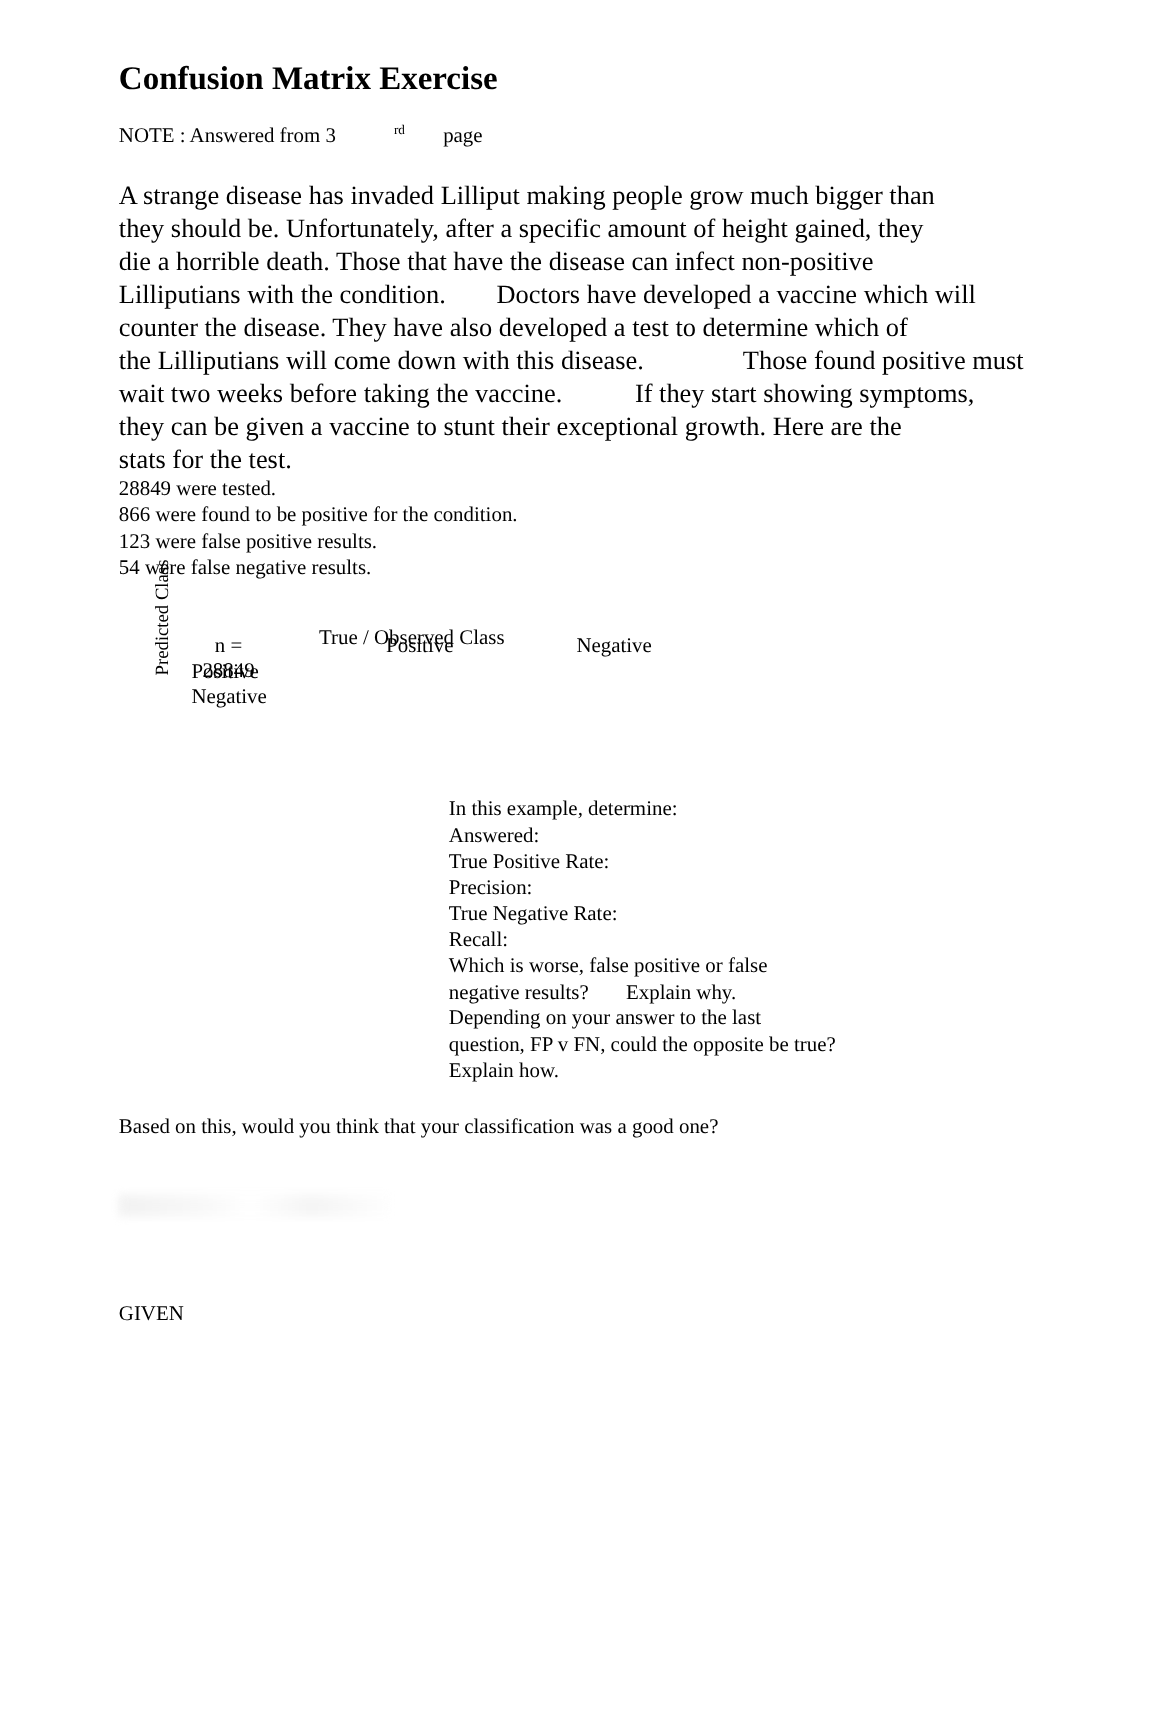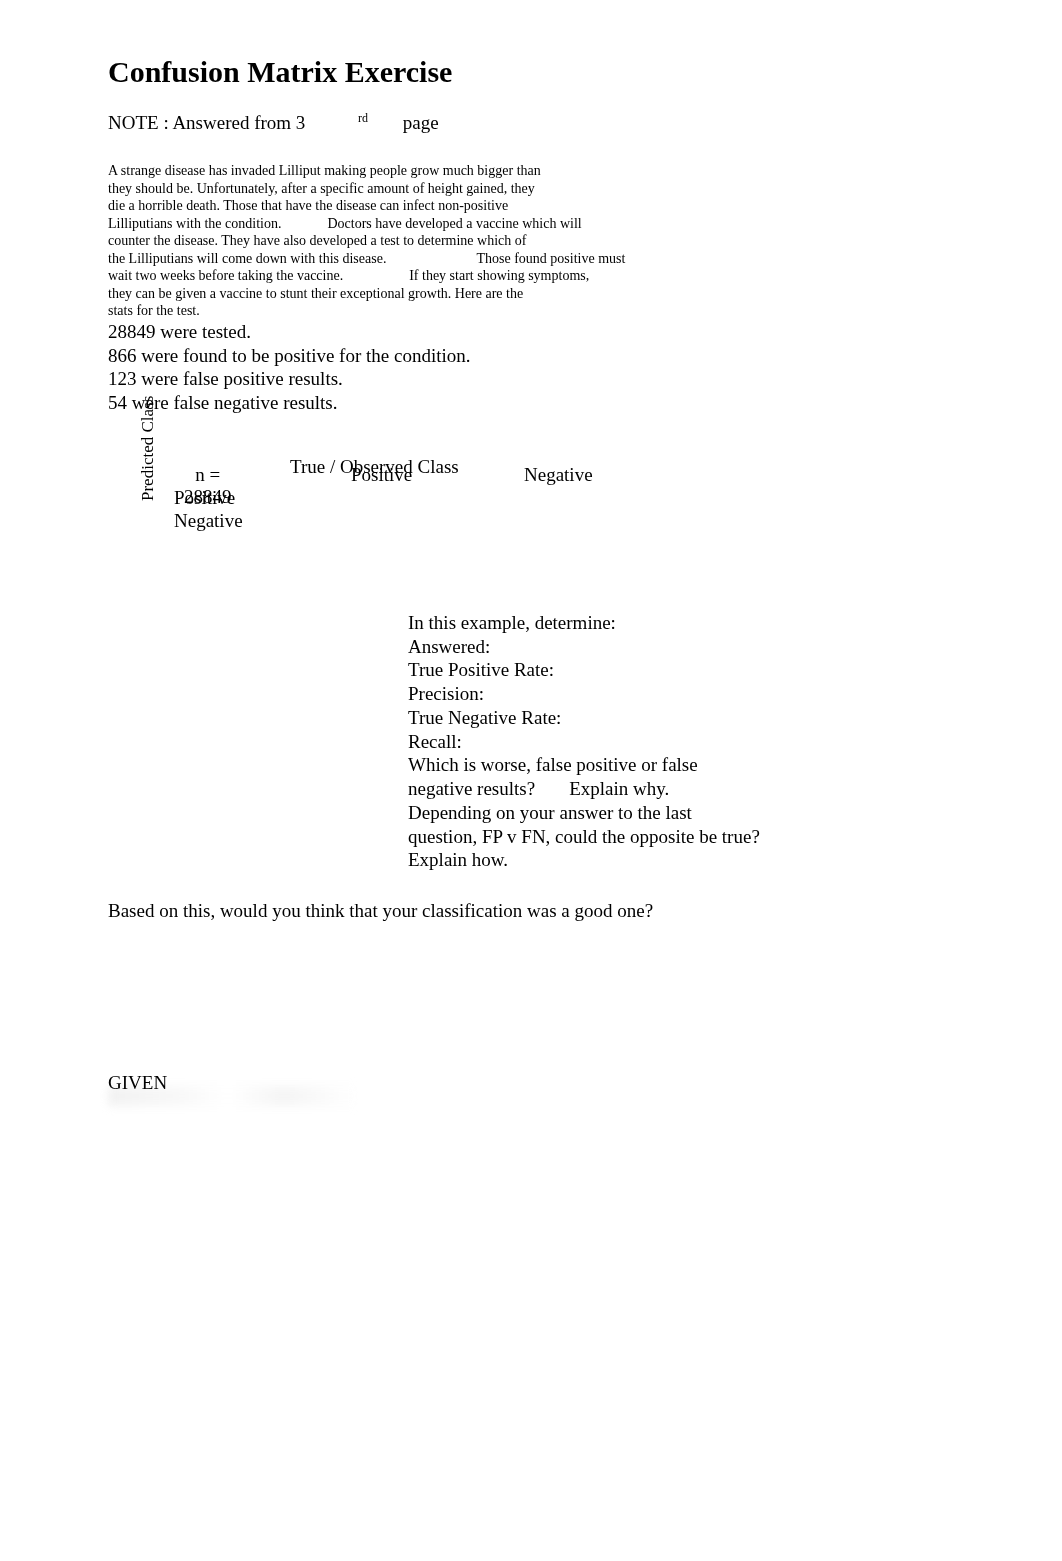--- a/index.html
+++ b/index.html
@@ -37,21 +37,21 @@
       font-size: 12px;
       vertical-align: super;
       position: relative;
       left: 48px;
     }
     .note-page {
       display: inline-block;
       margin-left: 8px;
     }
     .body-text {
-      font-size: 14px;
+      font-size: 24px;
       line-height: 1.25;
     }
     .body-text p {
       margin: 0;
     }
     .gap1 { display:inline-block; width: 46px; }
     .gap2 { display:inline-block; width: 90px; }
     .gap3 { display:inline-block; width: 66px; }
     .stats {
       font-size: 19px;
@@ -111,21 +111,21 @@
       top: 1086px;
       left: 108px;
       width: 250px;
       height: 20px;
       background: linear-gradient(90deg, #e9e9e9 0%, #f4f4f4 30%, #ffffff 48%, #eeeeee 70%, #ffffff 100%);
       filter: blur(4px);
       opacity: 0.6;
     }
     .given {
       position: absolute;
-      top: 1072px;
+      top: 1184px;
       left: 108px;
       font-size: 19px;
     }
   </style>
 </head>
 <body>
 
 <h1 class="title">Confusion Matrix Exercise</h1>
 
 <div class="note-line">

